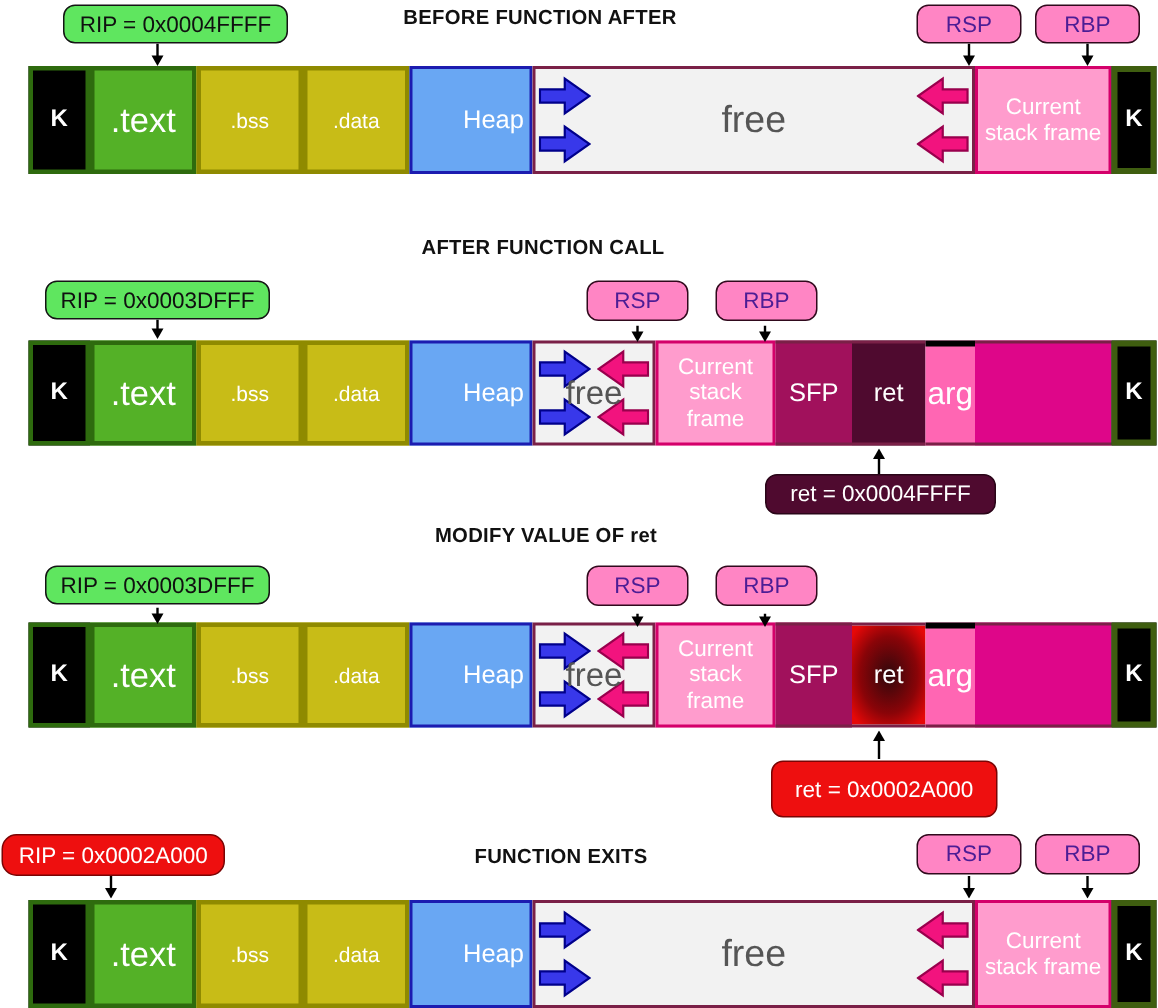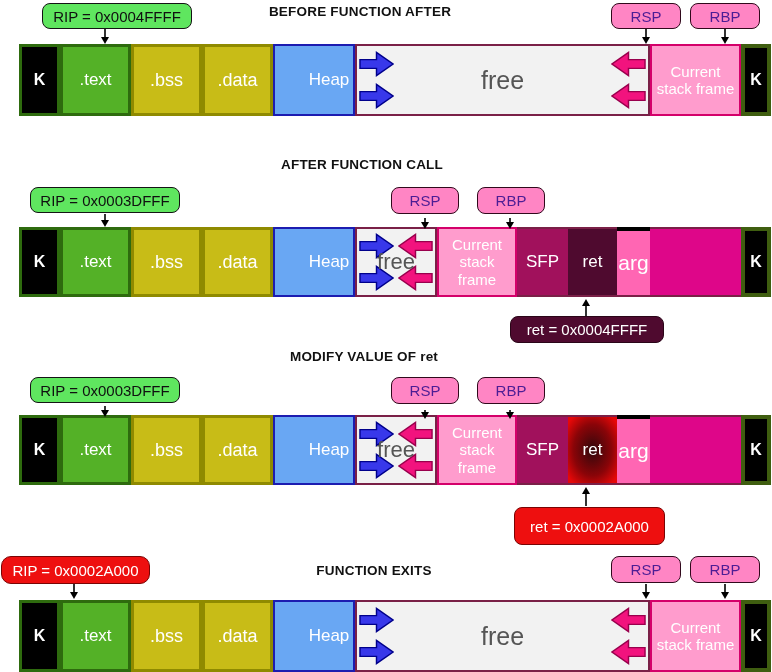--- a/index.html
+++ b/index.html
@@ -21,22 +21,22 @@
   .tag.ret-dark{background:#4f0a2f;border:1.5px solid #2a0518;color:#fff;}
   .tag.red{background:#ee0f0f;border:1.5px solid #7a0404;color:#fff;}
 
   .bar{position:absolute;left:19px;width:752px;display:flex;}
   .seg{
     box-sizing:border-box;display:flex;align-items:center;justify-content:center;
     color:#fff;position:relative;flex:0 0 auto;
   }
   .seg.kernel{width:41px;background:#000;border:3px solid #2e6b0e;font-size:16px;font-weight:600;}
   .seg.kernel-end{width:30px;background:#000;border:4px solid #3f5e10;font-size:16px;font-weight:600;}
-  .seg.text{width:71px;background:#54b127;border:3px solid #2e6b0e;font-size:17px;}
-  .seg.bss,.seg.data{width:71px;background:#c8bc17;border:3px solid #8f8a00;font-size:18px;}
+  .seg.text{width:71px;background:#54b127;border:3px solid #2e6b0e;font-size:23px;}
+  .seg.bss,.seg.data{width:71px;background:#c8bc17;border:3px solid #8f8a00;font-size:14px;}
   .seg.heap{width:82px;background:#69a7f3;border:2px solid #1c1cb0;font-size:17px;padding-left:30px;}
   .seg.free-large{width:295px;background:#f2f2f2;border:2px solid #7a2047;color:#555;font-size:25px;}
   .seg.free-small{width:82px;background:#f2f2f2;border:2px solid #7a2047;color:#555;font-size:22px;}
   .seg.stack-large{width:91px;background:#ff9ccd;border:2px solid #d4006a;font-size:15px;text-align:center;line-height:1.15;}
   .seg.stack-small{width:80px;background:#ff9ccd;border:2px solid #d4006a;font-size:15px;text-align:center;line-height:1.15;}
   .seg.sfp{width:51px;background:#a1115c;border-top:2px solid #7a2047;border-bottom:2px solid #7a2047;font-size:17px;}
   .seg.ret{width:49px;background:#4f0a2f;border-top:2px solid #7a2047;border-bottom:2px solid #7a2047;font-size:17px;}
   .seg.ret-hot{width:49px;background:radial-gradient(ellipse at center,#30080c 0%,#8a0408 55%,#e60808 90%);border-top:2px solid #7a2047;border-bottom:2px solid #7a2047;font-size:17px;}
   .seg.arg{width:33px;background:#ff66b3;border-top:4px solid #000000;border-bottom:2px solid #7a2047;font-size:21px;}
   .seg.filler{width:91px;background:#de0689;border-top:2px solid #7a2047;border-bottom:2px solid #7a2047;}

